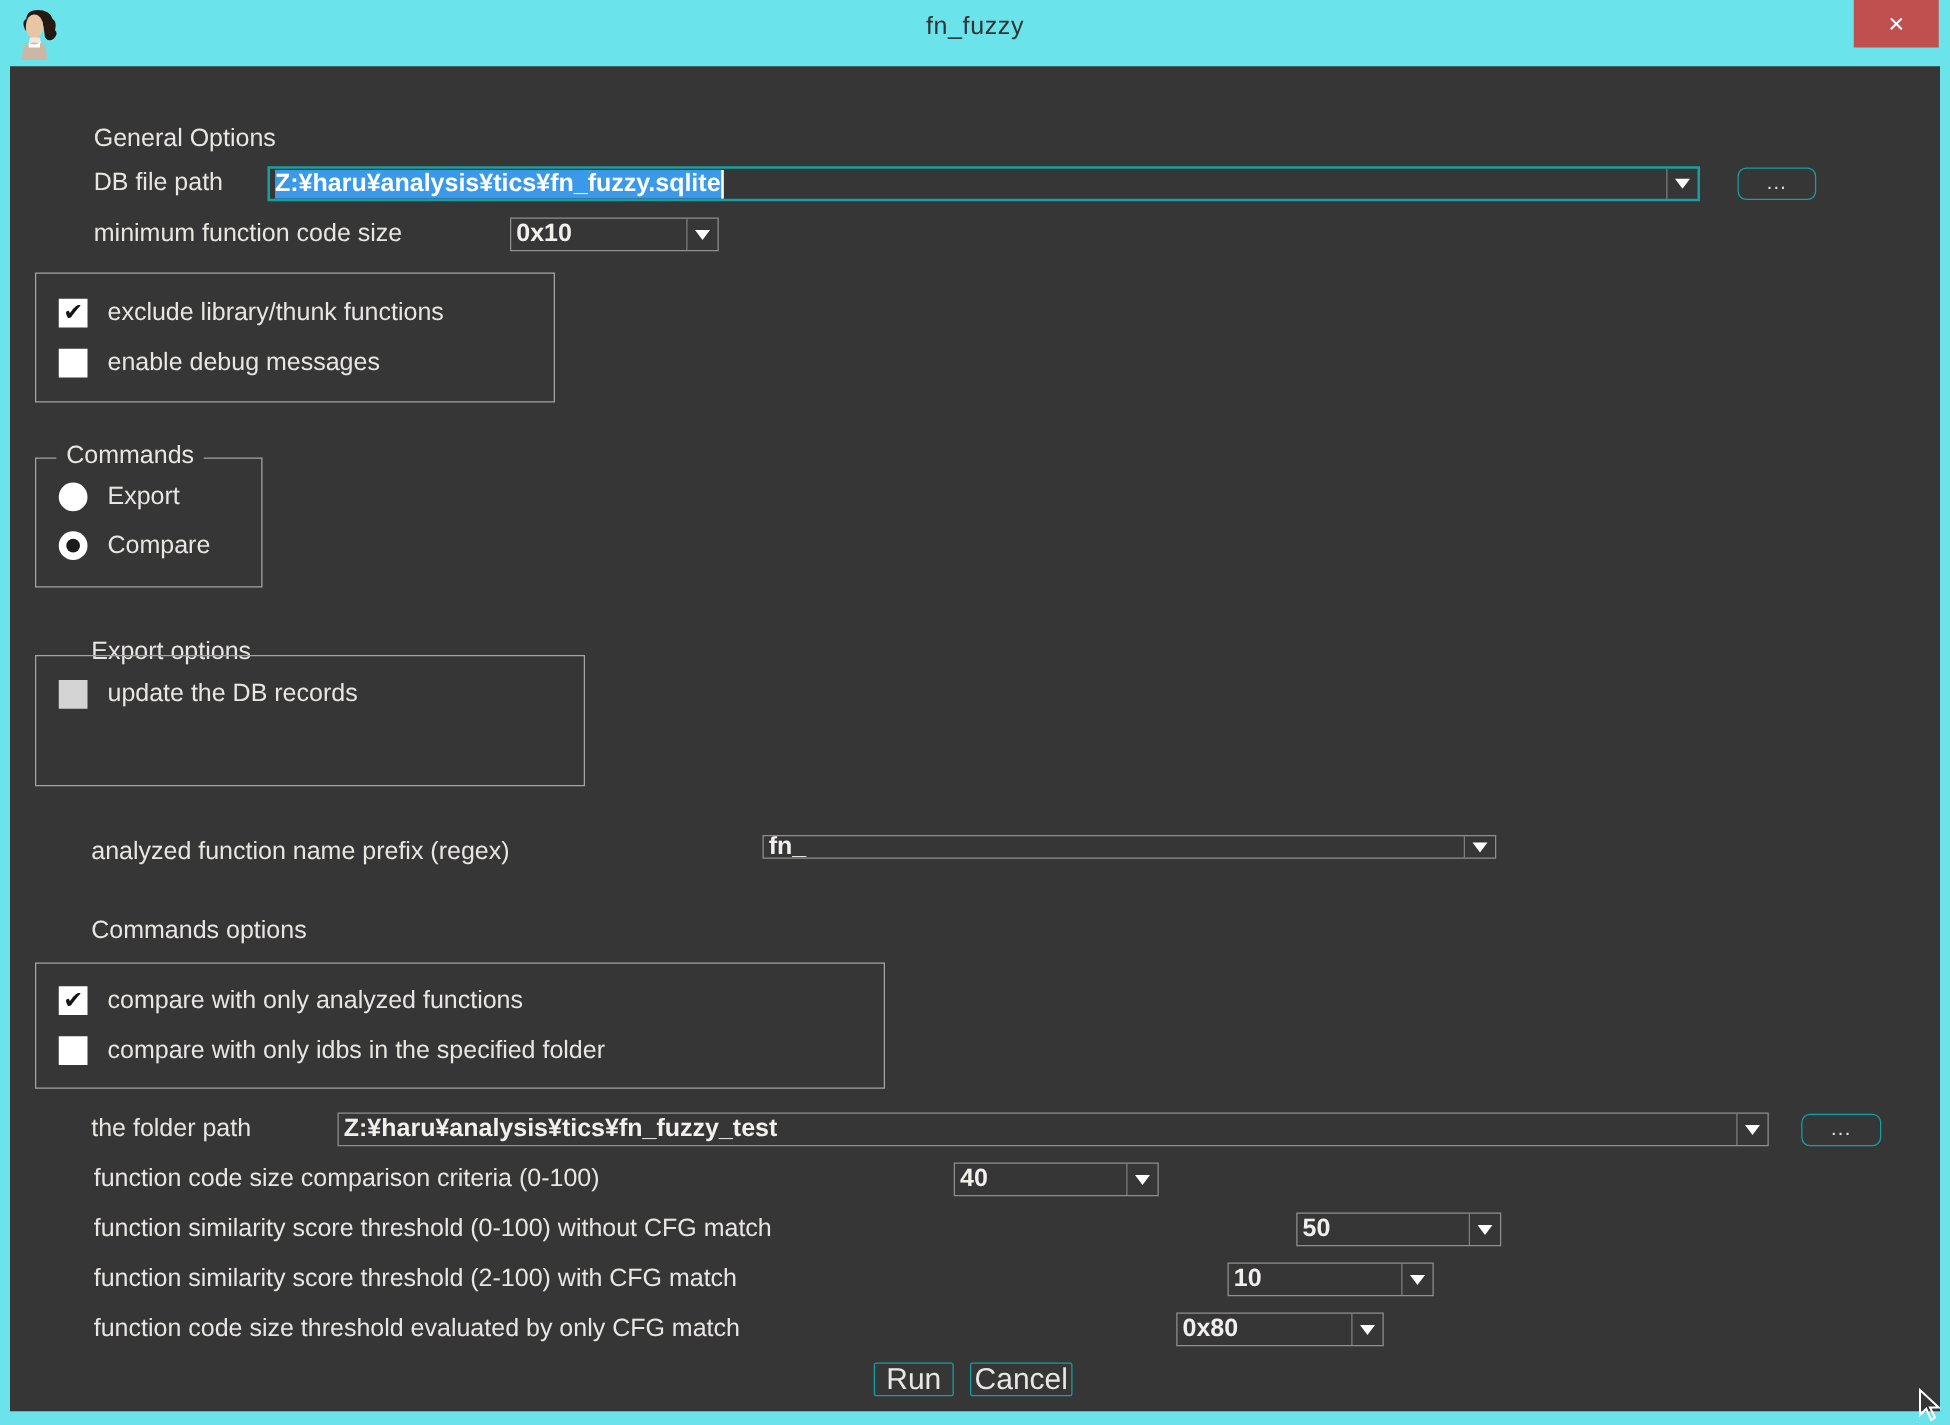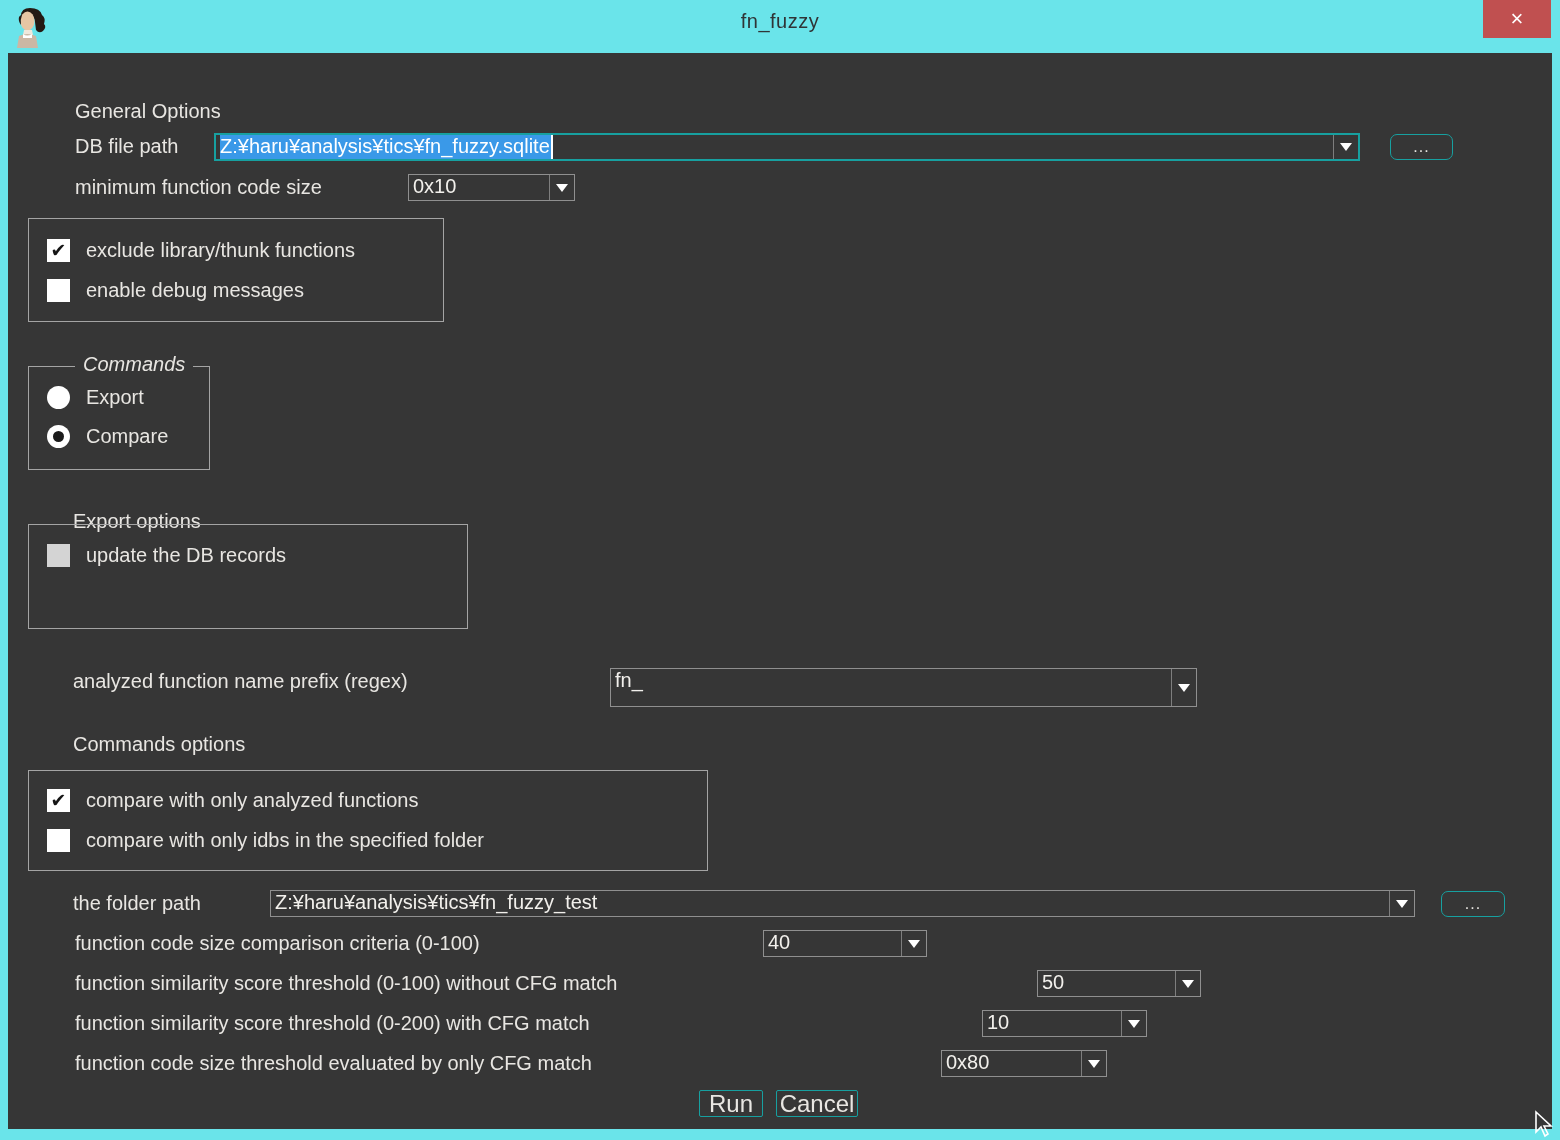--- a/index.html
+++ b/index.html
@@ -37,22 +37,22 @@
   .label { line-height:27px; }
   .heading { line-height:26px; }
 
   .combo {
     position:absolute; display:flex; align-items:stretch;
     background: var(--body_bg, #363636);
     border: 1px solid var(--border_gray, #8f8f8f);
   }
   .combo.focused { border: 2px solid var(--teal, #17a0a0); }
   .combo-text {
-    flex:1 1 auto; display:flex; padding:0 4px;
-    white-space:nowrap; overflow:hidden; color:#f2f0ec;
+    flex:1 1 auto; display:flex; align-items:center; padding:0 4px;
+    white-space:nowrap; overflow:hidden; color:#f2f0ec;font-weight:bold;
   }
   .combo-arrow {
     flex:0 0 25px; border-left:1px solid #7e7e7e;
     display:flex; align-items:center; justify-content:center;
   }
   .tri {
     width:0; height:0; display:block;
     border-left:6px solid transparent; border-right:6px solid transparent;
     border-top:8px solid #ffffff;
   }
@@ -65,22 +65,22 @@
     position:absolute; background: var(--body_bg,#363636);
     color:#e8e6e2; font-size:24px; font-family:inherit;
     border:1px solid var(--teal,#17a0a0); cursor:default;
     display:flex; align-items:center; justify-content:center; line-height:1;
   }
   .browse-btn { border-radius:7px; font-size:16px; letter-spacing:1px; }
   .footer-btn { border-radius:2px; }
 
   .groupbox { position:absolute; border:1px solid var(--groupbox,#a4a4a4); }
   .legend {
-    position:absolute; top:-14px; left:46px; padding:0 8px;
-    background: var(--body_bg,#363636); white-space:nowrap;font-style:italic;
+    position:absolute; top:-14px; left:16px; padding:0 8px;
+    background: var(--body_bg,#363636); white-space:nowrap;
   }
 
   .optrow { position:absolute; display:flex; align-items:flex-start; gap:16px; white-space:nowrap; }
   .cb {
     width:23px; height:23px; background:#ffffff; flex:0 0 auto;
     display:flex; align-items:center; justify-content:center;
     font-size:19px; font-weight:bold; color:#151515;
   }
   .cb.checked::after { content:"✔"; }
   .cb.disabled { background:#d4d4d4; }
@@ -160,21 +160,21 @@
     <div class="heading" style="left:20px;top:455px">Export options</div>
 
     <div class="groupbox" style="left:20px;top:471px;width:440px;height:105px">
       <div class="optrow" style="left:18px;top:19px">
         <span class="cb disabled"></span>
         <span>update the DB records</span>
       </div>
     </div>
 
     <div class="label" style="left:20px;top:615px">analyzed function name prefix (regex)</div>
-    <div class="combo" style="left:602px;top:615px;width:587px;height:39px">
+    <div class="combo" style="left:602px;top:615px;width:587px;height:19px">
       <span class="combo-text">fn_</span>
       <span class="combo-arrow">
           <i class="tri"></i>
         </span>
     </div>
 
     <div class="heading" style="left:20px;top:678px">Commands options</div>
 
     <div class="groupbox" style="left:20px;top:717px;width:680px;height:101px">
       <div class="optrow" style="left:18px;top:18px">
@@ -205,21 +205,21 @@
     </div>
 
     <div class="label" style="left:22px;top:917px">function similarity score threshold (0-100) without CFG match</div>
     <div class="combo" style="left:1029px;top:917px;width:164px;height:27px">
       <span class="combo-text">50</span>
       <span class="combo-arrow">
           <i class="tri"></i>
         </span>
     </div>
 
-    <div class="label" style="left:22px;top:957px">function similarity score threshold (0-200) with CFG match</div>
+    <div class="label" style="left:22px;top:957px">function similarity score threshold (2-100) with CFG match</div>
     <div class="combo" style="left:974px;top:957px;width:165px;height:27px">
       <span class="combo-text">10</span>
       <span class="combo-arrow">
           <i class="tri"></i>
         </span>
     </div>
 
     <div class="label" style="left:22px;top:997px">function code size threshold evaluated by only CFG match</div>
     <div class="combo" style="left:933px;top:997px;width:166px;height:27px">
       <span class="combo-text">0x80</span>

